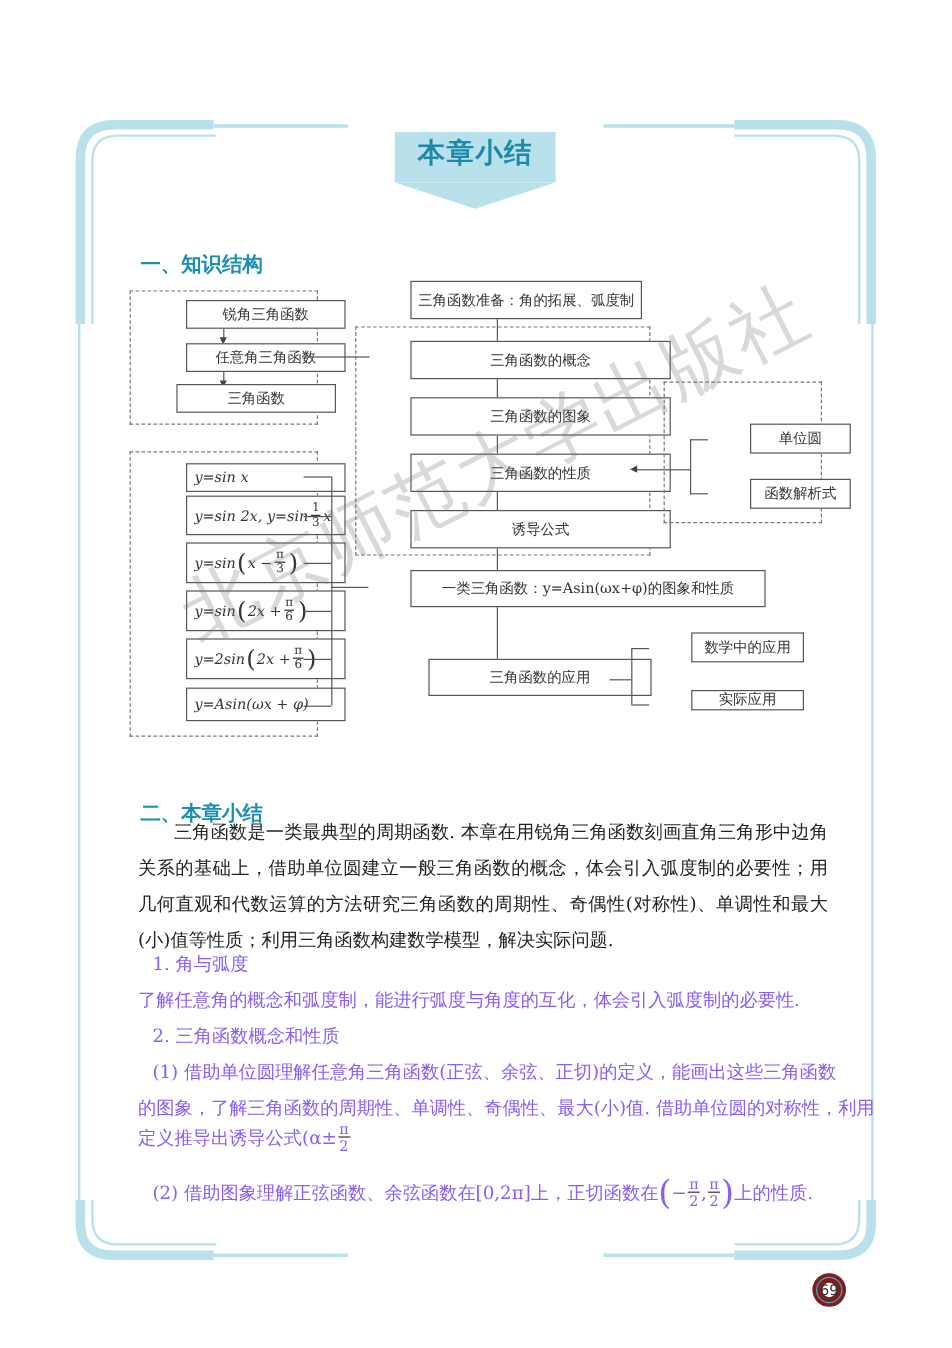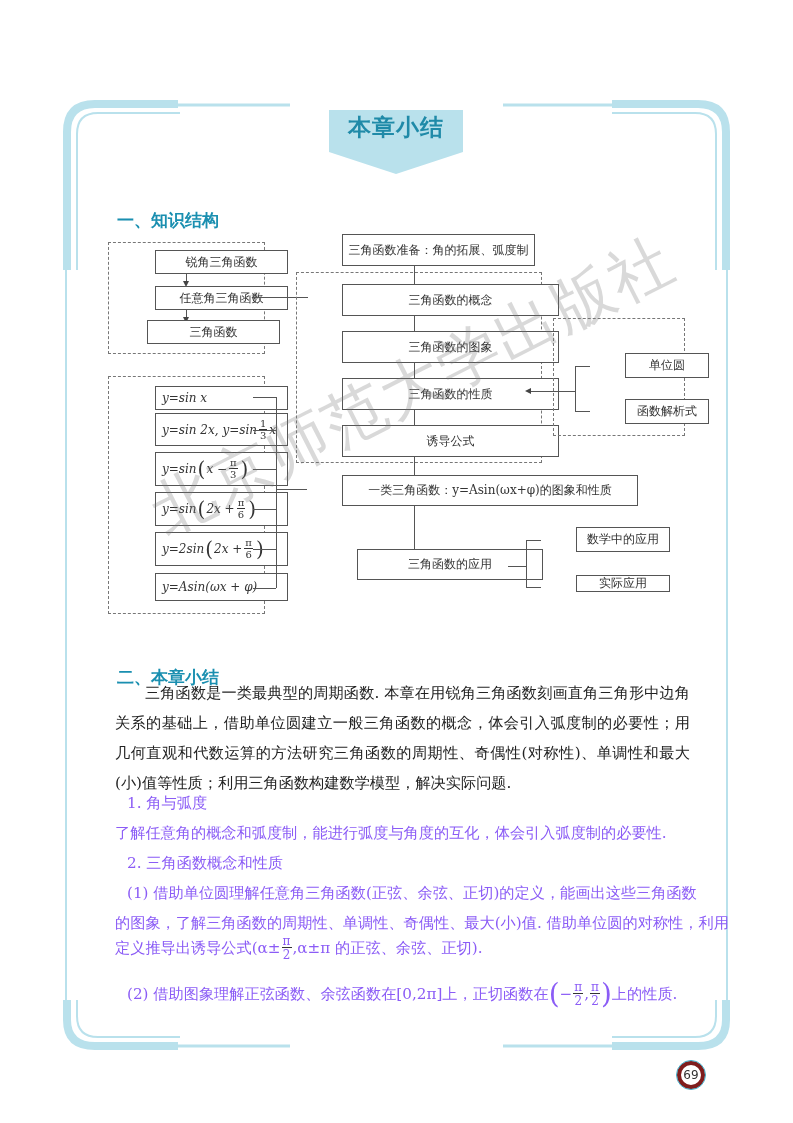--- a/index.html
+++ b/index.html
@@ -28,21 +28,21 @@
   .frac .n { border-bottom:1px solid #333; padding:0 1px; font-size:10px; }
   .frac .d { font-size:10px; padding-top:1px; }
   .paren { font-size:20px; font-style:normal; font-weight:lighter; line-height:1; margin:0 1px; }
   
   .para { position:absolute; left:115px; width:575px; font-size:15.2px; line-height:30px; color:#222; text-align:justify; }
   .para.indent { text-indent:30px; }
   .line { position:absolute; font-size:15.2px; color:#8b5cf6; white-space:nowrap; }
   .watermark { position:absolute; left:175px; top:470px; font-family:"DejaVu Serif","Liberation Serif",serif;
     font-size:62px; color:rgba(120,120,120,0.28); transform:rotate(-27deg); transform-origin:left bottom; white-space:nowrap; pointer-events:none; letter-spacing:2px; }
   .page-num { position:absolute; left:677px; top:1061px; width:28px; height:28px; border-radius:50%;
-    border:4px solid #7f1d1d; box-sizing:border-box; display:flex; align-items:center; justify-content:center;
+    border:8px solid #7f1d1d; box-sizing:border-box; display:flex; align-items:center; justify-content:center;
     font-family:"DejaVu Sans","Liberation Sans",sans-serif; font-size:12px; color:#333; }
   .page-num::before { content:""; position:absolute; left:-5px; top:-5px; right:-5px; bottom:-5px; border-radius:50%; border:1.5px solid #3ba8c4; }
   .mfrac { display:inline-flex; flex-direction:column; align-items:center; vertical-align:middle; line-height:1; margin:0 1px; }
   .mfrac .n { font-size:12px; padding:0 1px; border-bottom:1px solid #333; }
   .mfrac .d { font-size:12px; padding-top:1px; }
   .bigparen { font-size:28px; font-weight:lighter; vertical-align:middle; line-height:1; }
 </style>
 </head>
 <body>
 
@@ -185,21 +185,20 @@
 <div class="line" style="left:115px; top:823px;">了解任意角的概念和弧度制，能进行弧度与角度的互化，体会引入弧度制的必要性.</div>
 <div class="line" style="left:127px; top:853px;">2. 三角函数概念和性质</div>
 <div class="line" style="left:127px; top:883px;">(1) 借助单位圆理解任意角三角函数(正弦、余弦、正切)的定义，能画出这些三角函数</div>
 <div class="line" style="left:115px; top:913px;">的图象，了解三角函数的周期性、单调性、奇偶性、最大(小)值. 借助单位圆的对称性，利用</div>
 <div class="line" style="left:115px; top:935px; display:flex; align-items:center;">
   <span>定义推导出诱导公式(α±</span>
   <span class="mfrac">
       <span class="n">π</span>
       <span class="d">2</span>
     </span>
-  <span>,α±π 的正弦、余弦、正切).</span>
 </div>
 <div class="line" style="left:127px; top:980px; display:flex; align-items:center;">
   <span>(2) 借助图象理解正弦函数、余弦函数在[0,2π]上，正切函数在</span>
   <span class="bigparen">(</span>
   <span>−</span>
   <span class="mfrac">
       <span class="n">π</span>
       <span class="d">2</span>
     </span>
   <span>,</span>

